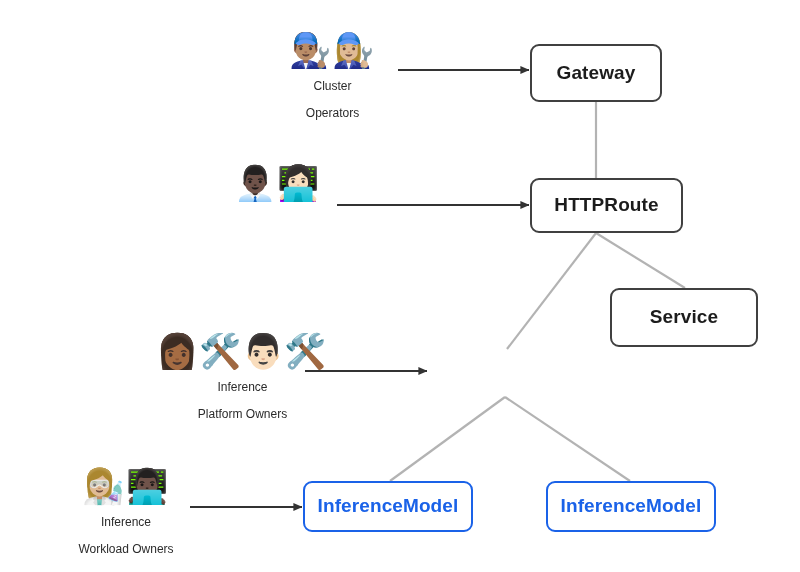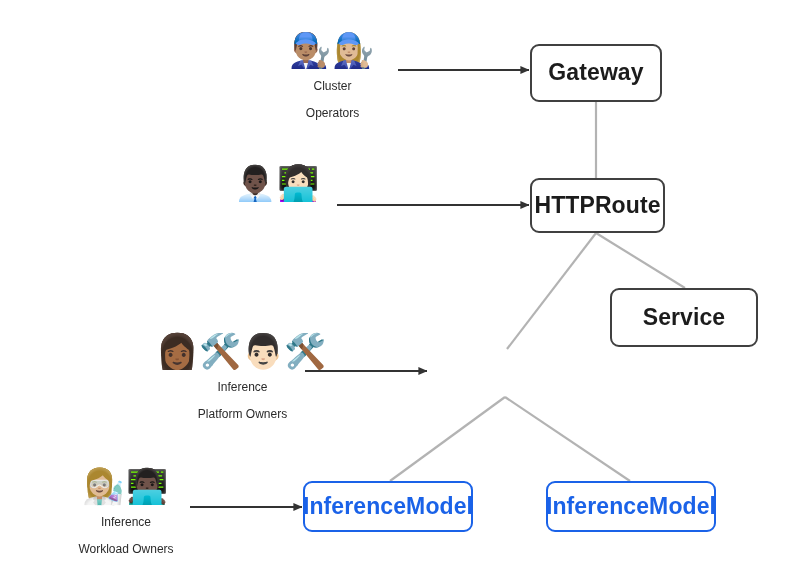--- a/index.html
+++ b/index.html
@@ -34,21 +34,21 @@
     box-sizing: border-box;
     display: flex;
     align-items: center;
     justify-content: center;
     background: #ffffff;
     border-radius: 9px;
     text-align: center;
     line-height: 1.1;
   }
   .node .node-label {
-    font-size: 23px;
+    font-size: 19px;
     font-weight: bold;
     letter-spacing: 0.1px;
   }
   .node.core {
     border: 2.2px solid #404040;
   }
   .node.core .node-label {
     color: #1c1c1c;
   }
   .node.ext {
@@ -133,21 +133,21 @@
   <div class="persona" style="left:40px; top:466px; width:172px;">
     <div class="persona-emojis">👩🏼‍🔬👨🏿‍💻</div>
     <div class="persona-label">Inference
 Workload Owners</div>
   </div>
 
   <div class="node core" style="left:530px; top:44px; width:132px; height:58px;">
     <span class="node-label">Gateway</span>
   </div>
 
-  <div class="node core" style="left:530px; top:178px; width:135px; height:55px;">
+  <div class="node core" style="left:530px; top:178px; width:153px; height:55px;">
     <span class="node-label">HTTPRoute</span>
   </div>
 
   <div class="node core" style="left:610px; top:288px; width:148px; height:59px;">
     <span class="node-label">Service</span>
   </div>
 
 
   <div class="node ext" style="left:303px; top:481px; width:170px; height:51px;">
     <span class="node-label">InferenceModel</span>

